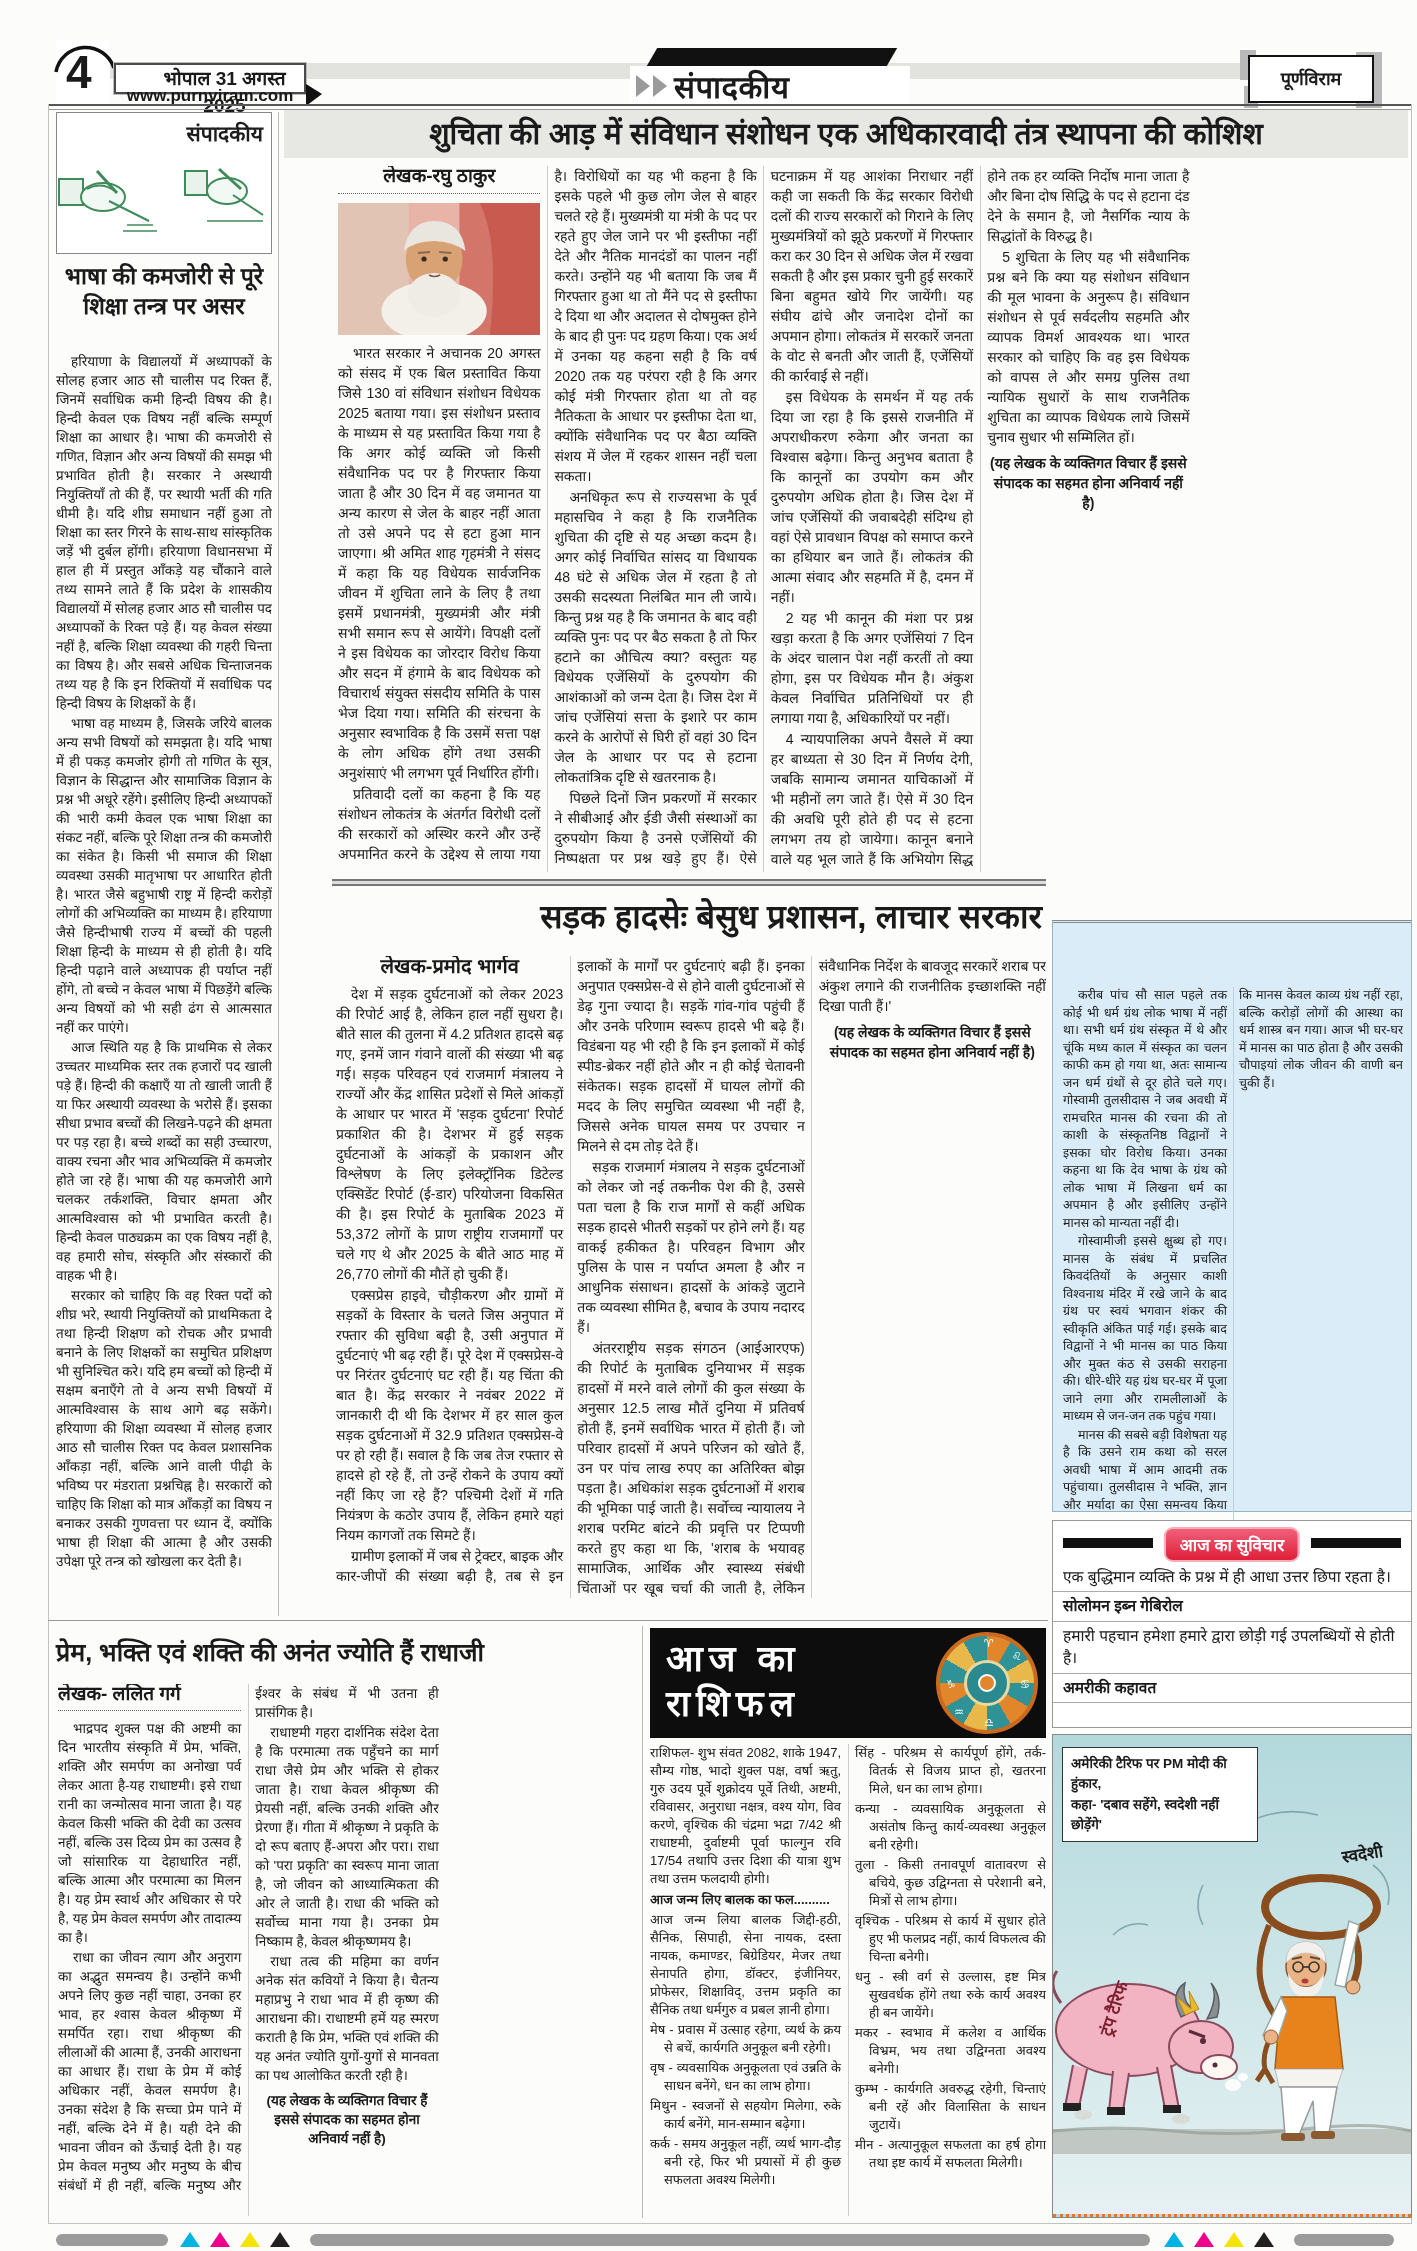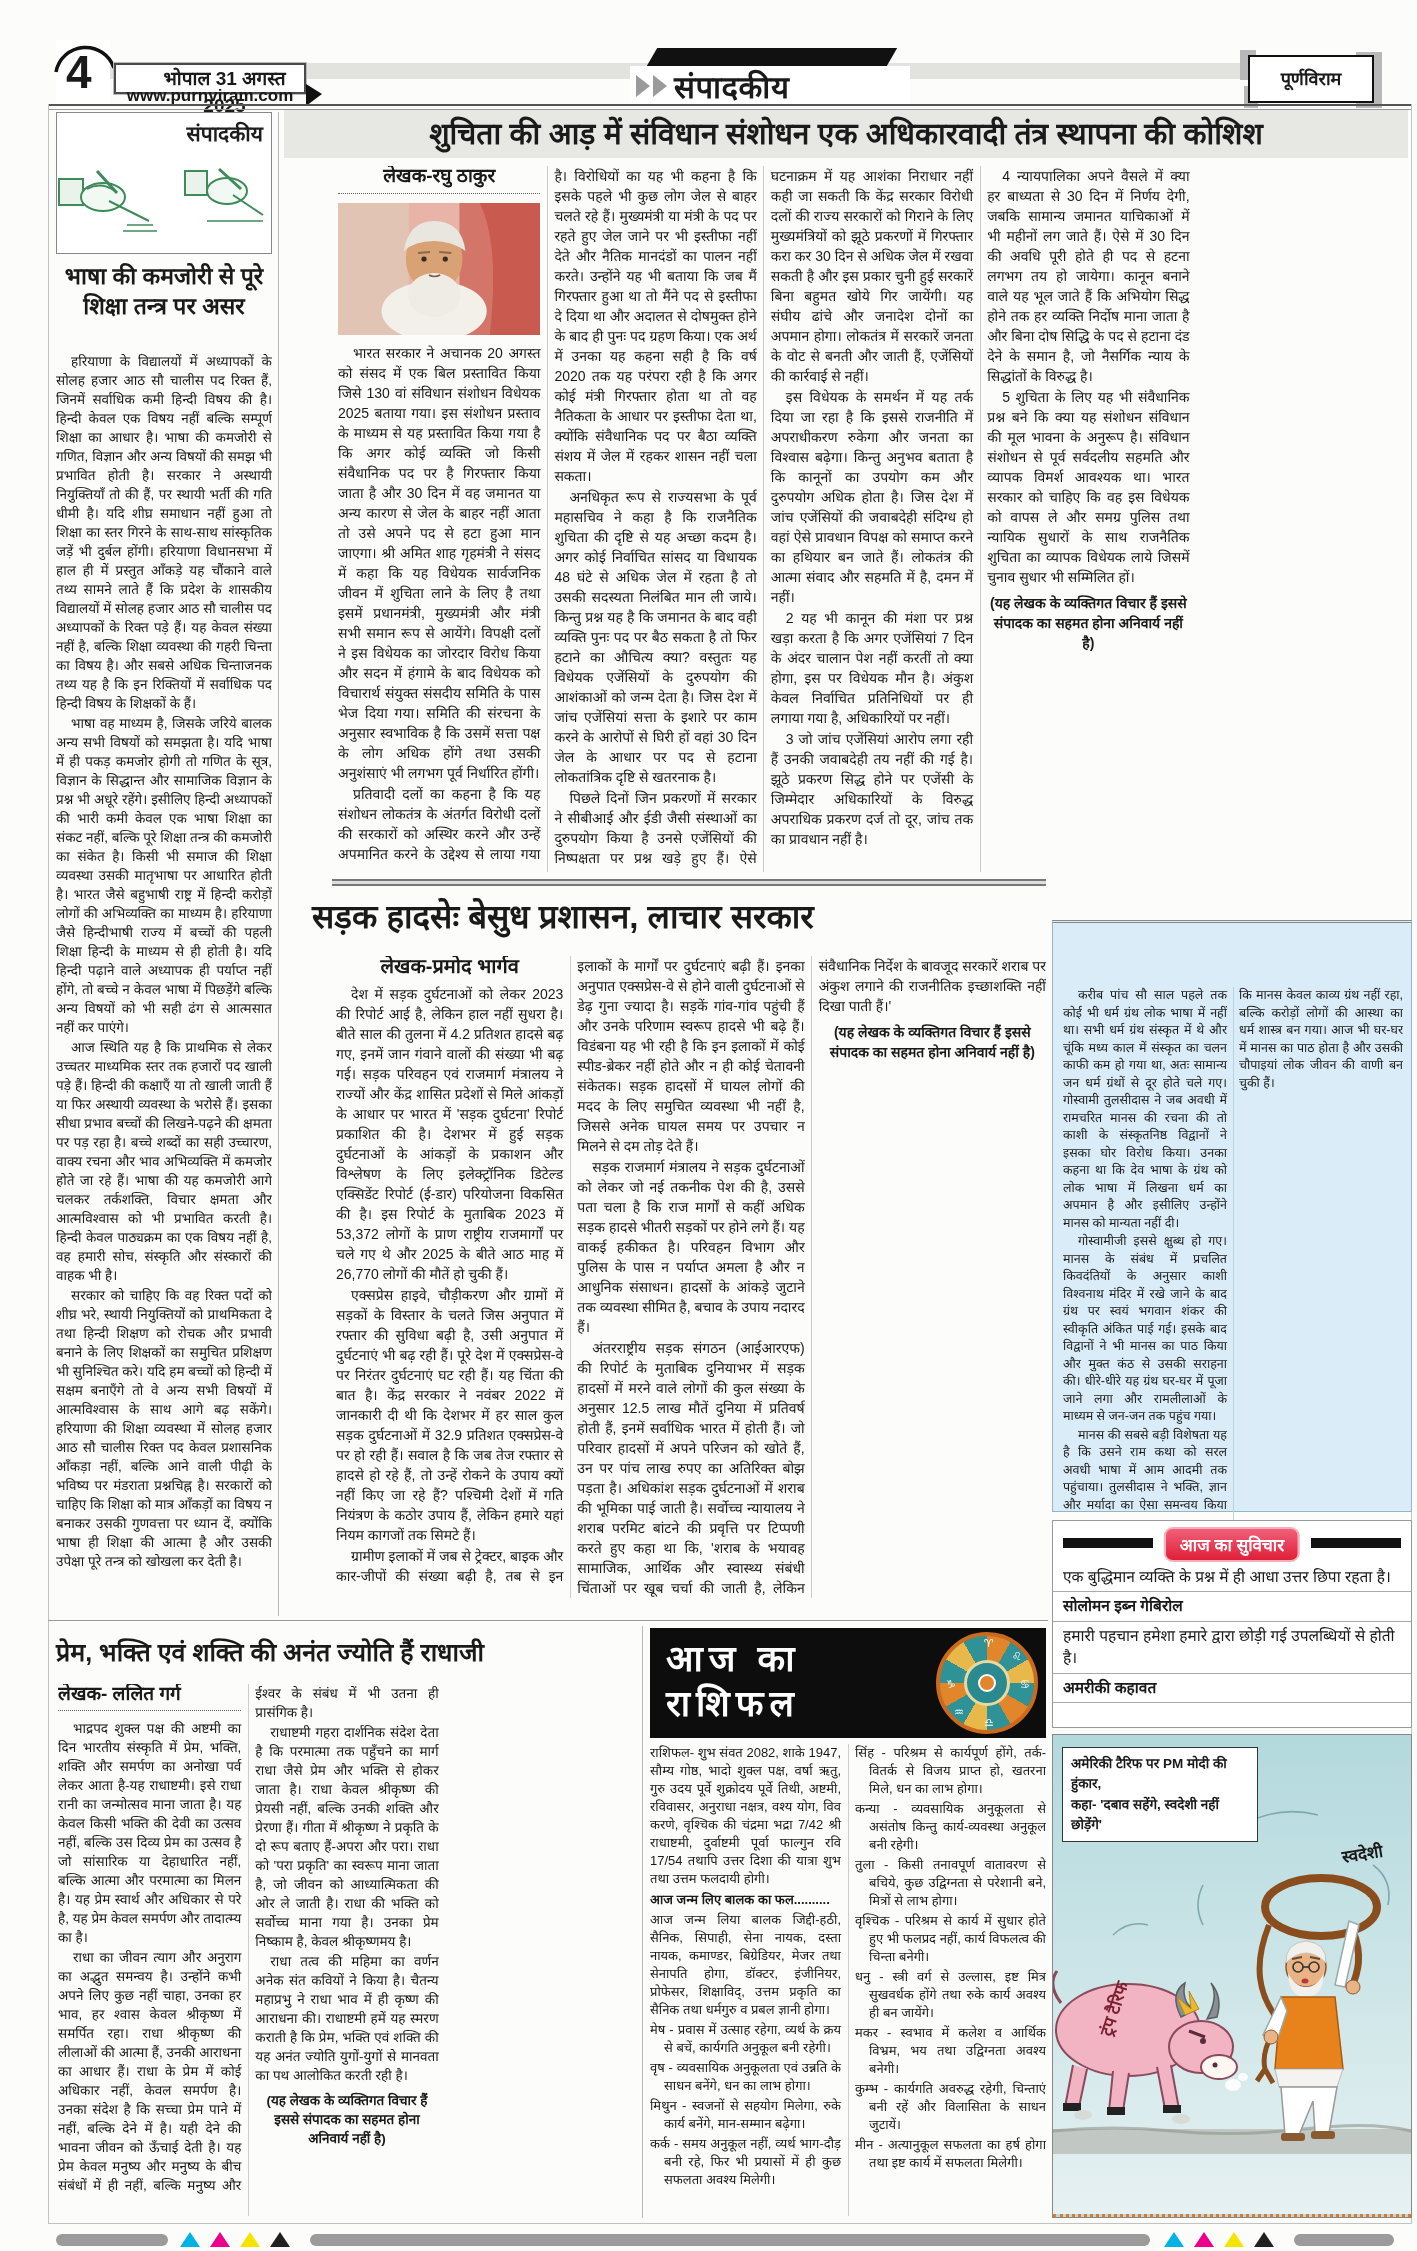--- a/index.html
+++ b/index.html
@@ -39,21 +39,21 @@
   
   .lead-hl { left:284px; top:110px; width:1124px; height:48px; background:#e7e7e3; text-align:center; font-weight:bold; font-size:30px; line-height:48px; }
   .lead-cols { left:338px; top:166px; width:1068px; height:706px; column-count:5; column-gap:14px; column-fill:auto;
                column-rule:1px solid #cccccc; font-size:14px; line-height:20px; overflow:hidden; }
   .byline { font-weight:bold; font-size:19px; text-align:center; padding-bottom:7px; border-bottom:1.5px dotted #666; margin-bottom:9px; text-indent:0 !important; }
   .lead-photo { width:100%; height:132px; margin:0 0 8px 0; display:block; }
   .disclaimer { font-weight:bold; text-align:center; margin-top:6px; text-indent:0 !important; }
 
   
   .road-sep { left:332px; top:879px; width:714px; height:7px; border-top:2px solid #777; border-bottom:2px solid #777; background:#ddd; }
-  .road-hl { left:312px; top:893px; width:714px; text-align:left; font-weight:bold; font-size:33px; }
+  .road-hl { left:328px; top:893px; width:714px; text-align:right; font-weight:bold; font-size:33px; }
   .road-cols { left:336px; top:956px; width:710px; height:642px; column-count:3; column-gap:14px; column-fill:auto;
                column-rule:1px solid #cccccc; font-size:14px; line-height:20px; overflow:hidden; }
   .byline2 { font-weight:bold; font-size:20px; text-align:center; margin-bottom:8px; text-indent:0 !important; }
 
   
   .manas-box { left:1052px; top:920px; width:360px; height:592px; background:#d9ecf7; border:1px solid #97b4c2; border-top:3px double #888; }
   .manas-hl { position:absolute; left:3px; top:4px; right:3px; height:37px; background:#e8252b; color:#fff; text-align:center;
               font-weight:bold; font-size:20px; line-height:37px; }
   .manas-cols { position:absolute; left:10px; top:64px; width:340px; height:534px; column-count:2; column-gap:12px; column-fill:auto;
                 column-rule:1px solid #b9d2de; font-size:12.5px; line-height:17.5px; overflow:hidden; }
@@ -179,21 +179,20 @@
       <path d="M79 50 L91 49 M100 49 L112 50" stroke="#8a6a4a" stroke-width="2"></path>
       <path d="M90 72 Q95 75 101 72" stroke="#7a5a42" stroke-width="1.6" fill="none"></path>
     </svg>
     <div class="cols">
         <p>भारत सरकार ने अचानक 20 अगस्त को संसद में एक बिल प्रस्तावित किया जिसे 130 वां संविधान संशोधन विधेयक 2025 बताया गया। इस संशोधन प्रस्ताव के माध्यम से यह प्रस्तावित किया गया है कि अगर कोई व्यक्ति जो किसी संवैधानिक पद पर है गिरफ्तार किया जाता है और 30 दिन में वह जमानत या अन्य कारण से जेल के बाहर नहीं आता तो उसे अपने पद से हटा हुआ मान जाएगा। श्री अमित शाह गृहमंत्री ने संसद में कहा कि यह विधेयक सार्वजनिक जीवन में शुचिता लाने के लिए है तथा इसमें प्रधानमंत्री, मुख्यमंत्री और मंत्री सभी समान रूप से आयेंगे। विपक्षी दलों ने इस विधेयक का जोरदार विरोध किया और सदन में हंगामे के बाद विधेयक को विचारार्थ संयुक्त संसदीय समिति के पास भेज दिया गया। समिति की संरचना के अनुसार स्वभाविक है कि उसमें सत्ता पक्ष के लोग अधिक होंगे तथा उसकी अनुशंसाएं भी लगभग पूर्व निर्धारित होंगी।</p>
         <p>प्रतिवादी दलों का कहना है कि यह संशोधन लोकतंत्र के अंतर्गत विरोधी दलों की सरकारों को अस्थिर करने और उन्हें अपमानित करने के उद्देश्य से लाया गया है। विरोधियों का यह भी कहना है कि इसके पहले भी कुछ लोग जेल से बाहर चलते रहे हैं। मुख्यमंत्री या मंत्री के पद पर रहते हुए जेल जाने पर भी इस्तीफा नहीं देते और नैतिक मानदंडों का पालन नहीं करते। उन्होंने यह भी बताया कि जब मैं गिरफ्तार हुआ था तो मैंने पद से इस्तीफा दे दिया था और अदालत से दोषमुक्त होने के बाद ही पुनः पद ग्रहण किया। एक अर्थ में उनका यह कहना सही है कि वर्ष 2020 तक यह परंपरा रही है कि अगर कोई मंत्री गिरफ्तार होता था तो वह नैतिकता के आधार पर इस्तीफा देता था, क्योंकि संवैधानिक पद पर बैठा व्यक्ति संशय में जेल में रहकर शासन नहीं चला सकता।</p>
         <p>अनधिकृत रूप से राज्यसभा के पूर्व महासचिव ने कहा है कि राजनैतिक शुचिता की दृष्टि से यह अच्छा कदम है। अगर कोई निर्वाचित सांसद या विधायक 48 घंटे से अधिक जेल में रहता है तो उसकी सदस्यता निलंबित मान ली जाये। किन्तु प्रश्न यह है कि जमानत के बाद वही व्यक्ति पुनः पद पर बैठ सकता है तो फिर हटाने का औचित्य क्या? वस्तुतः यह विधेयक एजेंसियों के दुरुपयोग की आशंकाओं को जन्म देता है। जिस देश में जांच एजेंसियां सत्ता के इशारे पर काम करने के आरोपों से घिरी हों वहां 30 दिन जेल के आधार पर पद से हटाना लोकतांत्रिक दृष्टि से खतरनाक है।</p>
         <p>पिछले दिनों जिन प्रकरणों में सरकार ने सीबीआई और ईडी जैसी संस्थाओं का दुरुपयोग किया है उनसे एजेंसियों की निष्पक्षता पर प्रश्न खड़े हुए हैं। ऐसे घटनाक्रम में यह आशंका निराधार नहीं कही जा सकती कि केंद्र सरकार विरोधी दलों की राज्य सरकारों को गिराने के लिए मुख्यमंत्रियों को झूठे प्रकरणों में गिरफ्तार करा कर 30 दिन से अधिक जेल में रखवा सकती है और इस प्रकार चुनी हुई सरकारें बिना बहुमत खोये गिर जायेंगी। यह संघीय ढांचे और जनादेश दोनों का अपमान होगा। लोकतंत्र में सरकारें जनता के वोट से बनती और जाती हैं, एजेंसियों की कार्रवाई से नहीं।</p>
         <p>इस विधेयक के समर्थन में यह तर्क दिया जा रहा है कि इससे राजनीति में अपराधीकरण रुकेगा और जनता का विश्वास बढ़ेगा। किन्तु अनुभव बताता है कि कानूनों का उपयोग कम और दुरुपयोग अधिक होता है। जिस देश में जांच एजेंसियों की जवाबदेही संदिग्ध हो वहां ऐसे प्रावधान विपक्ष को समाप्त करने का हथियार बन जाते हैं। लोकतंत्र की आत्मा संवाद और सहमति में है, दमन में नहीं।</p>
         <p>2 यह भी कानून की मंशा पर प्रश्न खड़ा करता है कि अगर एजेंसियां 7 दिन के अंदर चालान पेश नहीं करतीं तो क्या होगा, इस पर विधेयक मौन है। अंकुश केवल निर्वाचित प्रतिनिधियों पर ही लगाया गया है, अधिकारियों पर नहीं।</p>
-        <p>3 जो जांच एजेंसियां आरोप लगा रही हैं उनकी जवाबदेही तय नहीं की गई है। झूठे प्रकरण सिद्ध होने पर एजेंसी के जिम्मेदार अधिकारियों के विरुद्ध अपराधिक प्रकरण दर्ज तो दूर, जांच तक का प्रावधान नहीं है।</p>
         <p>4 न्यायपालिका अपने वैसले में क्या हर बाध्यता से 30 दिन में निर्णय देगी, जबकि सामान्य जमानत याचिकाओं में भी महीनों लग जाते हैं। ऐसे में 30 दिन की अवधि पूरी होते ही पद से हटना लगभग तय हो जायेगा। कानून बनाने वाले यह भूल जाते हैं कि अभियोग सिद्ध होने तक हर व्यक्ति निर्दोष माना जाता है और बिना दोष सिद्धि के पद से हटाना दंड देने के समान है, जो नैसर्गिक न्याय के सिद्धांतों के विरुद्ध है।</p>
         <p>5 शुचिता के लिए यह भी संवैधानिक प्रश्न बने कि क्या यह संशोधन संविधान की मूल भावना के अनुरूप है। संविधान संशोधन से पूर्व सर्वदलीय सहमति और व्यापक विमर्श आवश्यक था। भारत सरकार को चाहिए कि वह इस विधेयक को वापस ले और समग्र पुलिस तथा न्यायिक सुधारों के साथ राजनैतिक शुचिता का व्यापक विधेयक लाये जिसमें चुनाव सुधार भी सम्मिलित हों।</p>
       </div>
     <div class="disclaimer">(यह लेखक के व्यक्तिगत विचार हैं इससे संपादक का सहमत होना अनिवार्य नहीं है)</div>
   </div>
 
   <div class="abs road-sep"></div>
   <div class="abs road-hl">सड़क हादसेः बेसुध प्रशासन, लाचार सरकार</div>
   <div class="abs road-cols jtext">
     <div class="byline2">लेखक-प्रमोद भार्गव</div>

